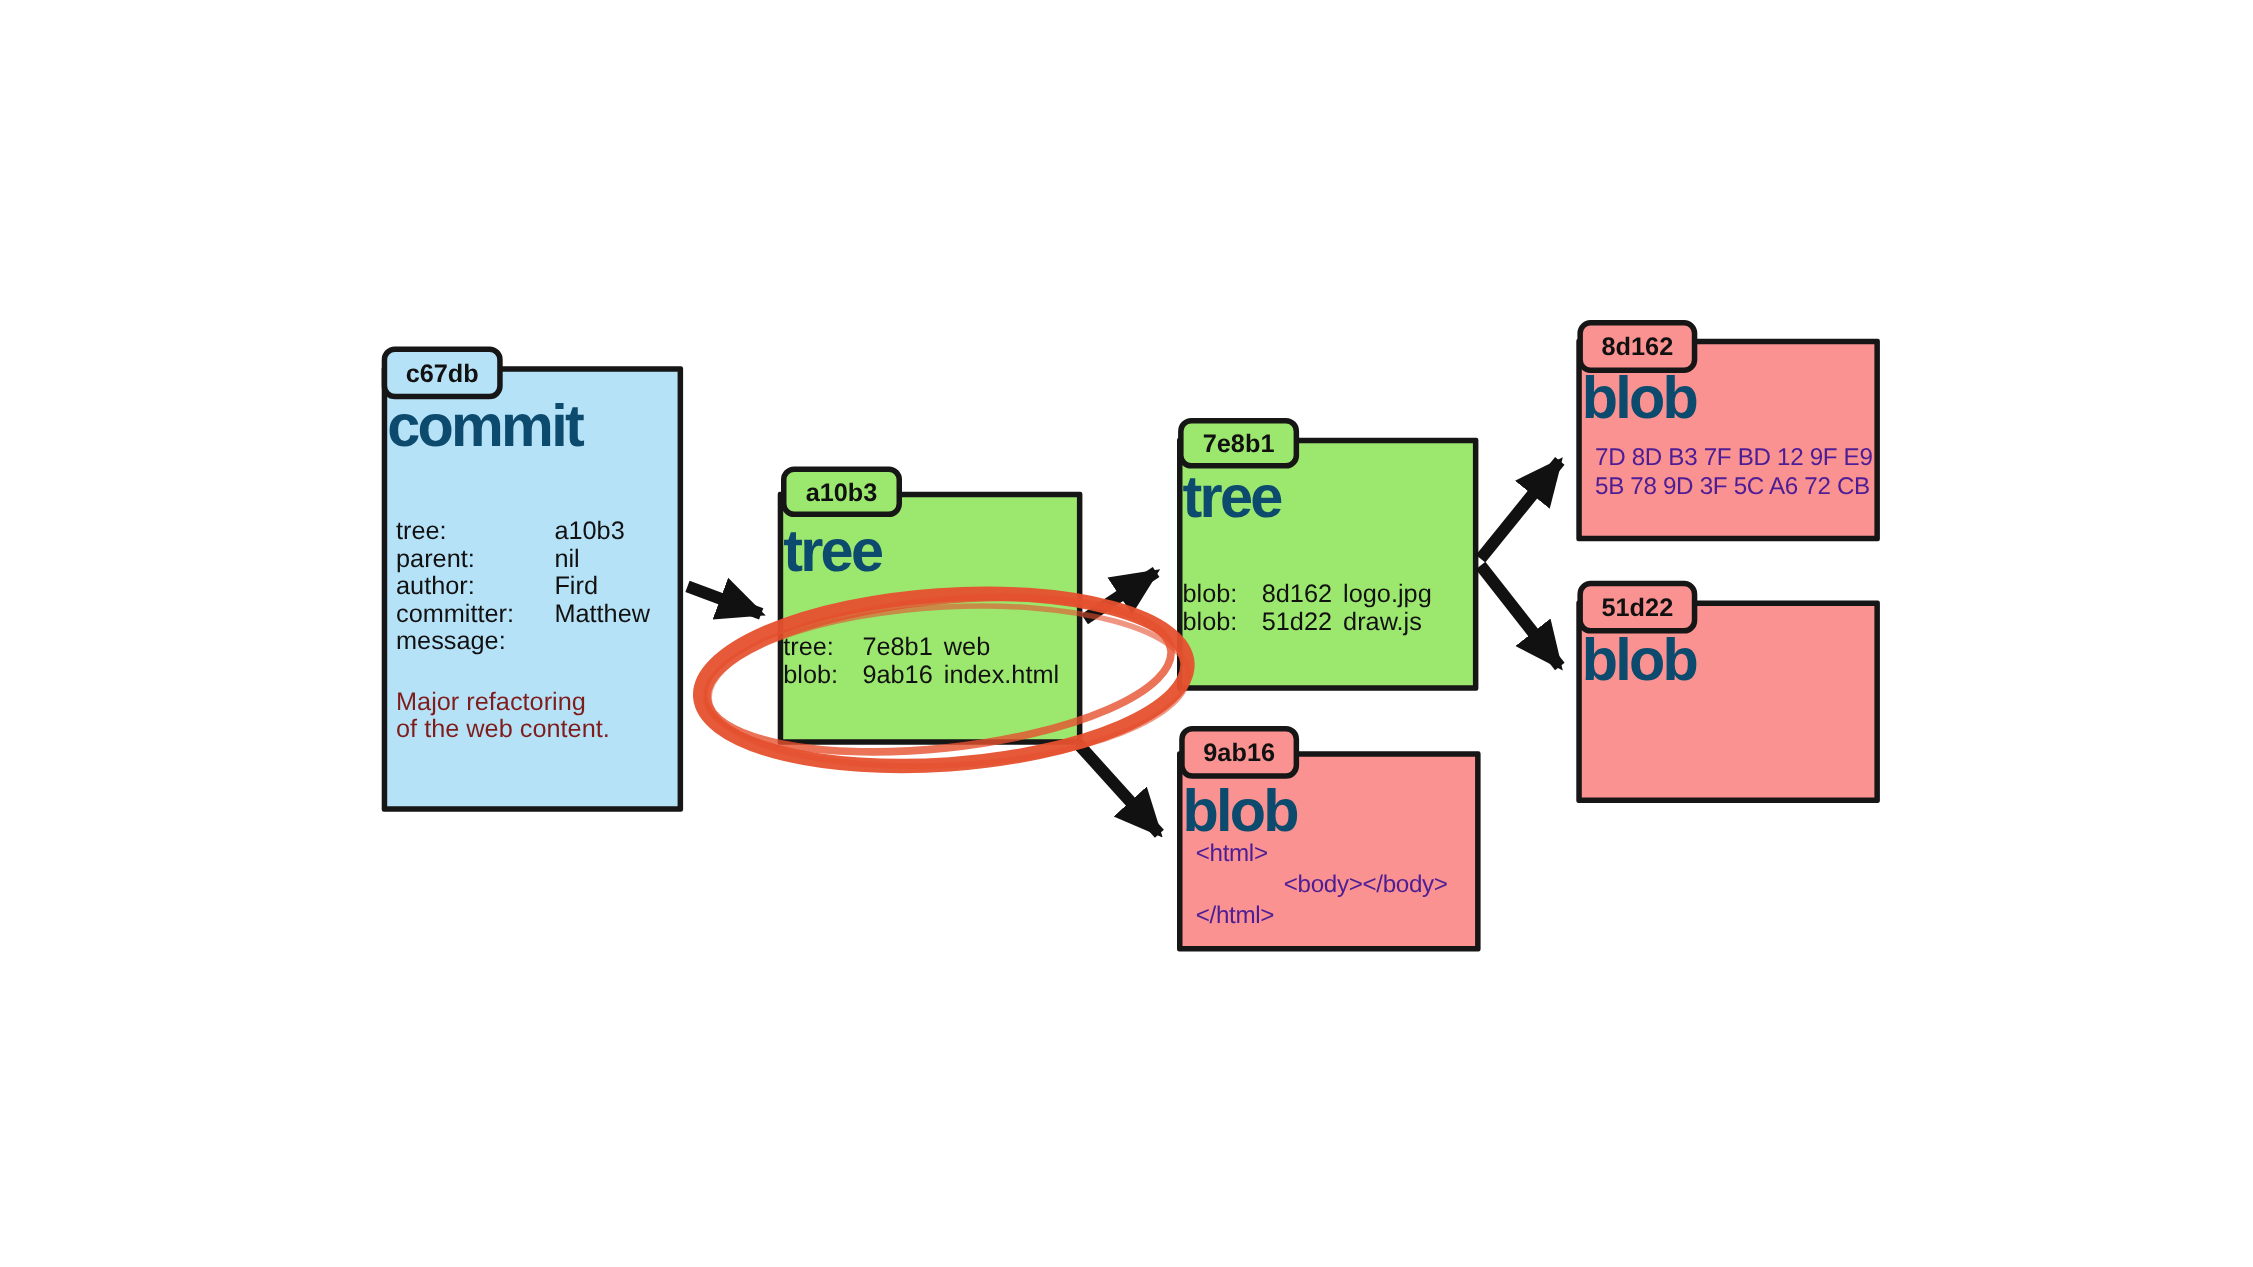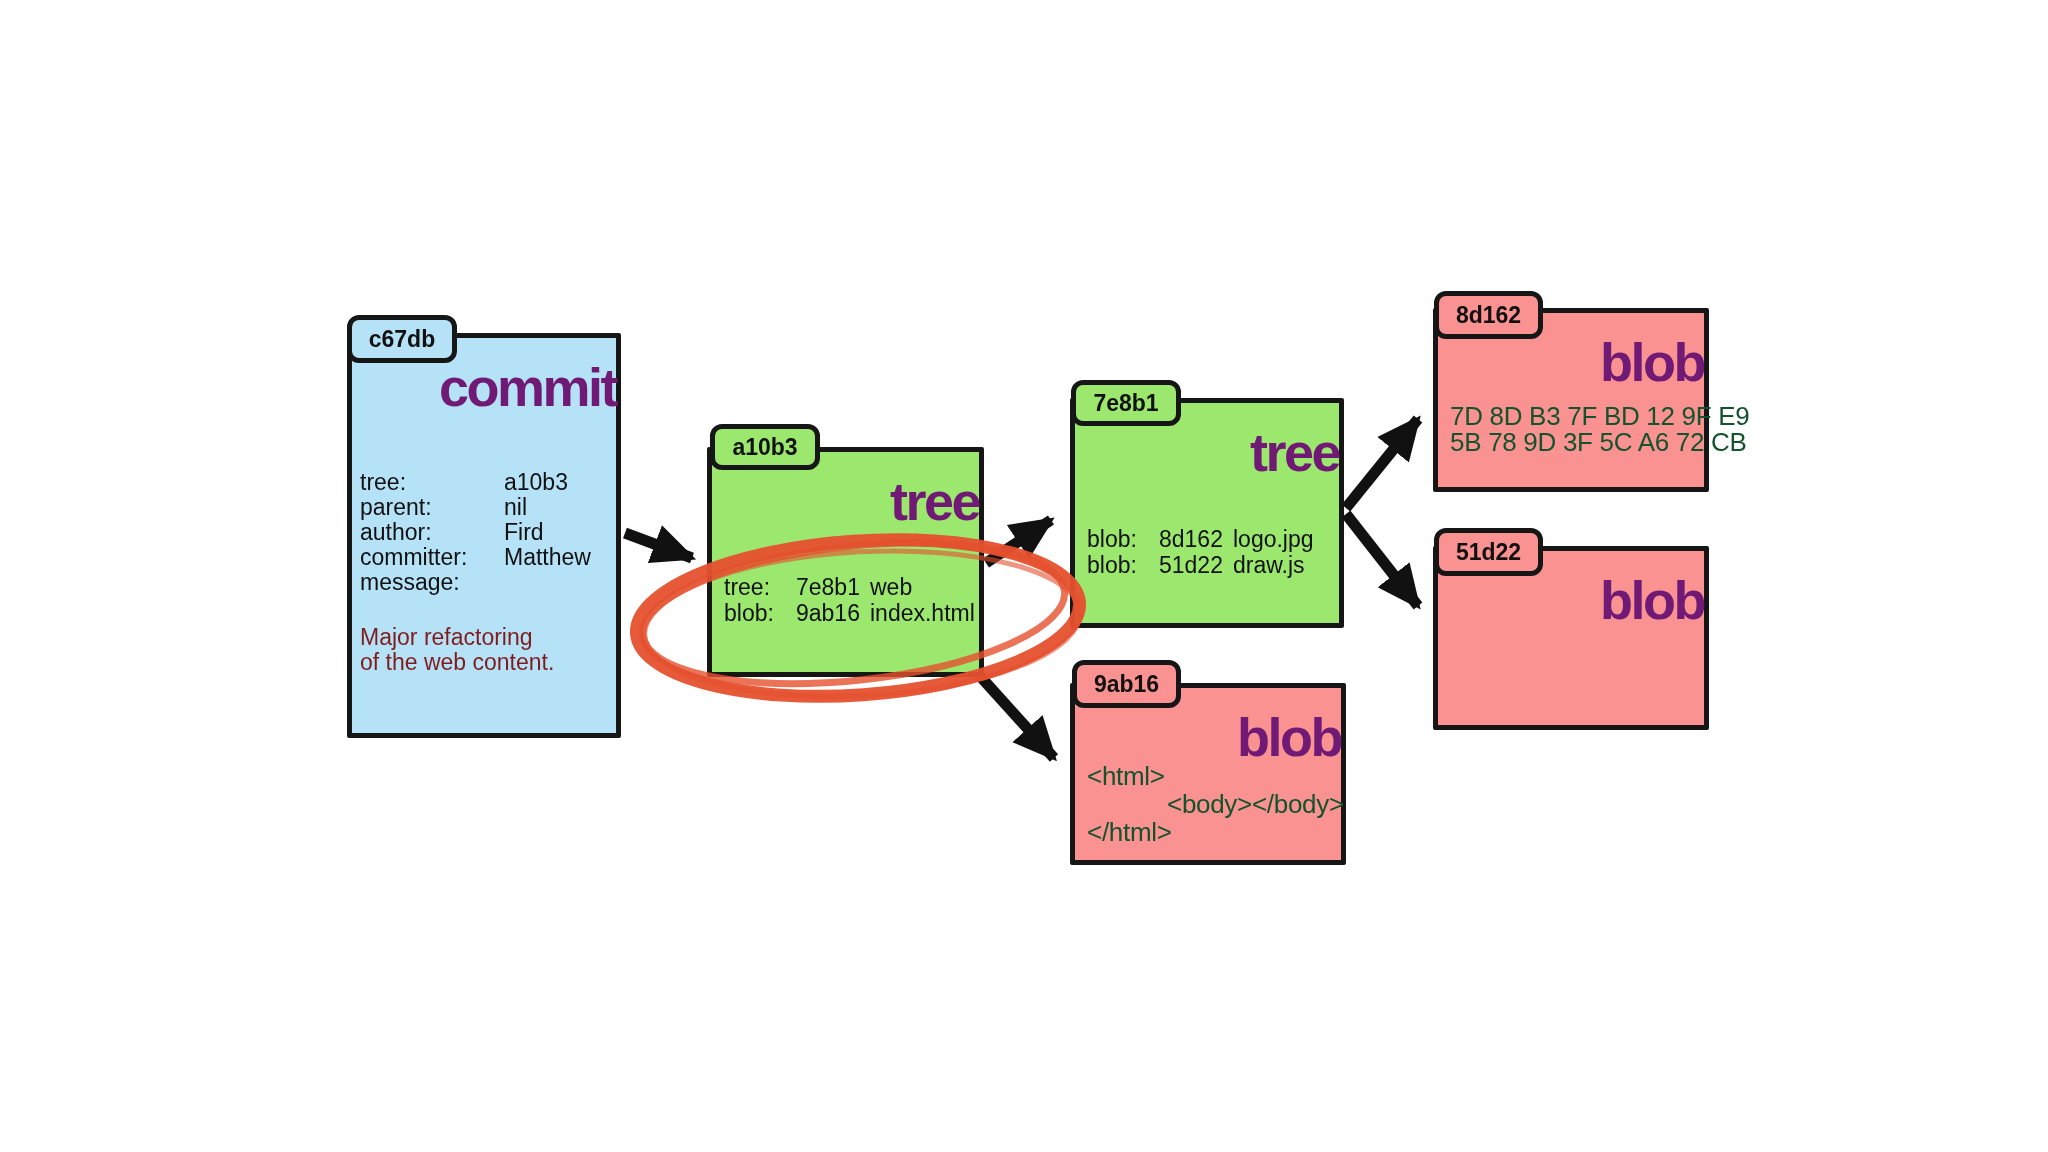--- a/index.html
+++ b/index.html
@@ -30,26 +30,26 @@
     display: flex;
     align-items: center;
     justify-content: center;
     font-weight: bold;
     font-size: 23px;
     letter-spacing: 0px;
     color: #111;
   }
   .node .title {
     margin-top: 22px;
-    text-align: right;
+    text-align: left;
     font-weight: bold;
     font-size: 54px;
     letter-spacing: -2.5px;
     line-height: 1;
-    color: #701a75;
+    color: #0c4a6e;
   }
   .fill-commit { background: #b6e2f8; }
   .fill-tree   { background: #9ce86e; }
   .fill-blob   { background: #f99290; }
 
   
   .kv-rows {
     position: absolute;
     left: 8px;
     top: 132px;
@@ -72,32 +72,32 @@
 
   
   .entries {
     position: absolute;
     left: 0;
     font-size: 23px;
     line-height: 26px;
     color: #111;
     white-space: nowrap;
   }
-  .entry { display: flex; padding-left: 12px; }
+  .entry { display: flex; }
   .entry .kind { width: 72px; }
   .entry .hash { width: 74px; }
 
   
   .blob-lines {
     position: absolute;
     left: 12px;
-    font-size: 26px;
+    font-size: 22px;
     line-height: 26px;
     letter-spacing: -0.3px;
-    color: #14532d;
+    color: #4c1d95;
     white-space: nowrap;
   }
   .blob-lines.code { line-height: 28px; }
   .indent { padding-left: 80px; }
 
   
   .overlay {
     position: absolute;
     left: 0;
     top: 0;

